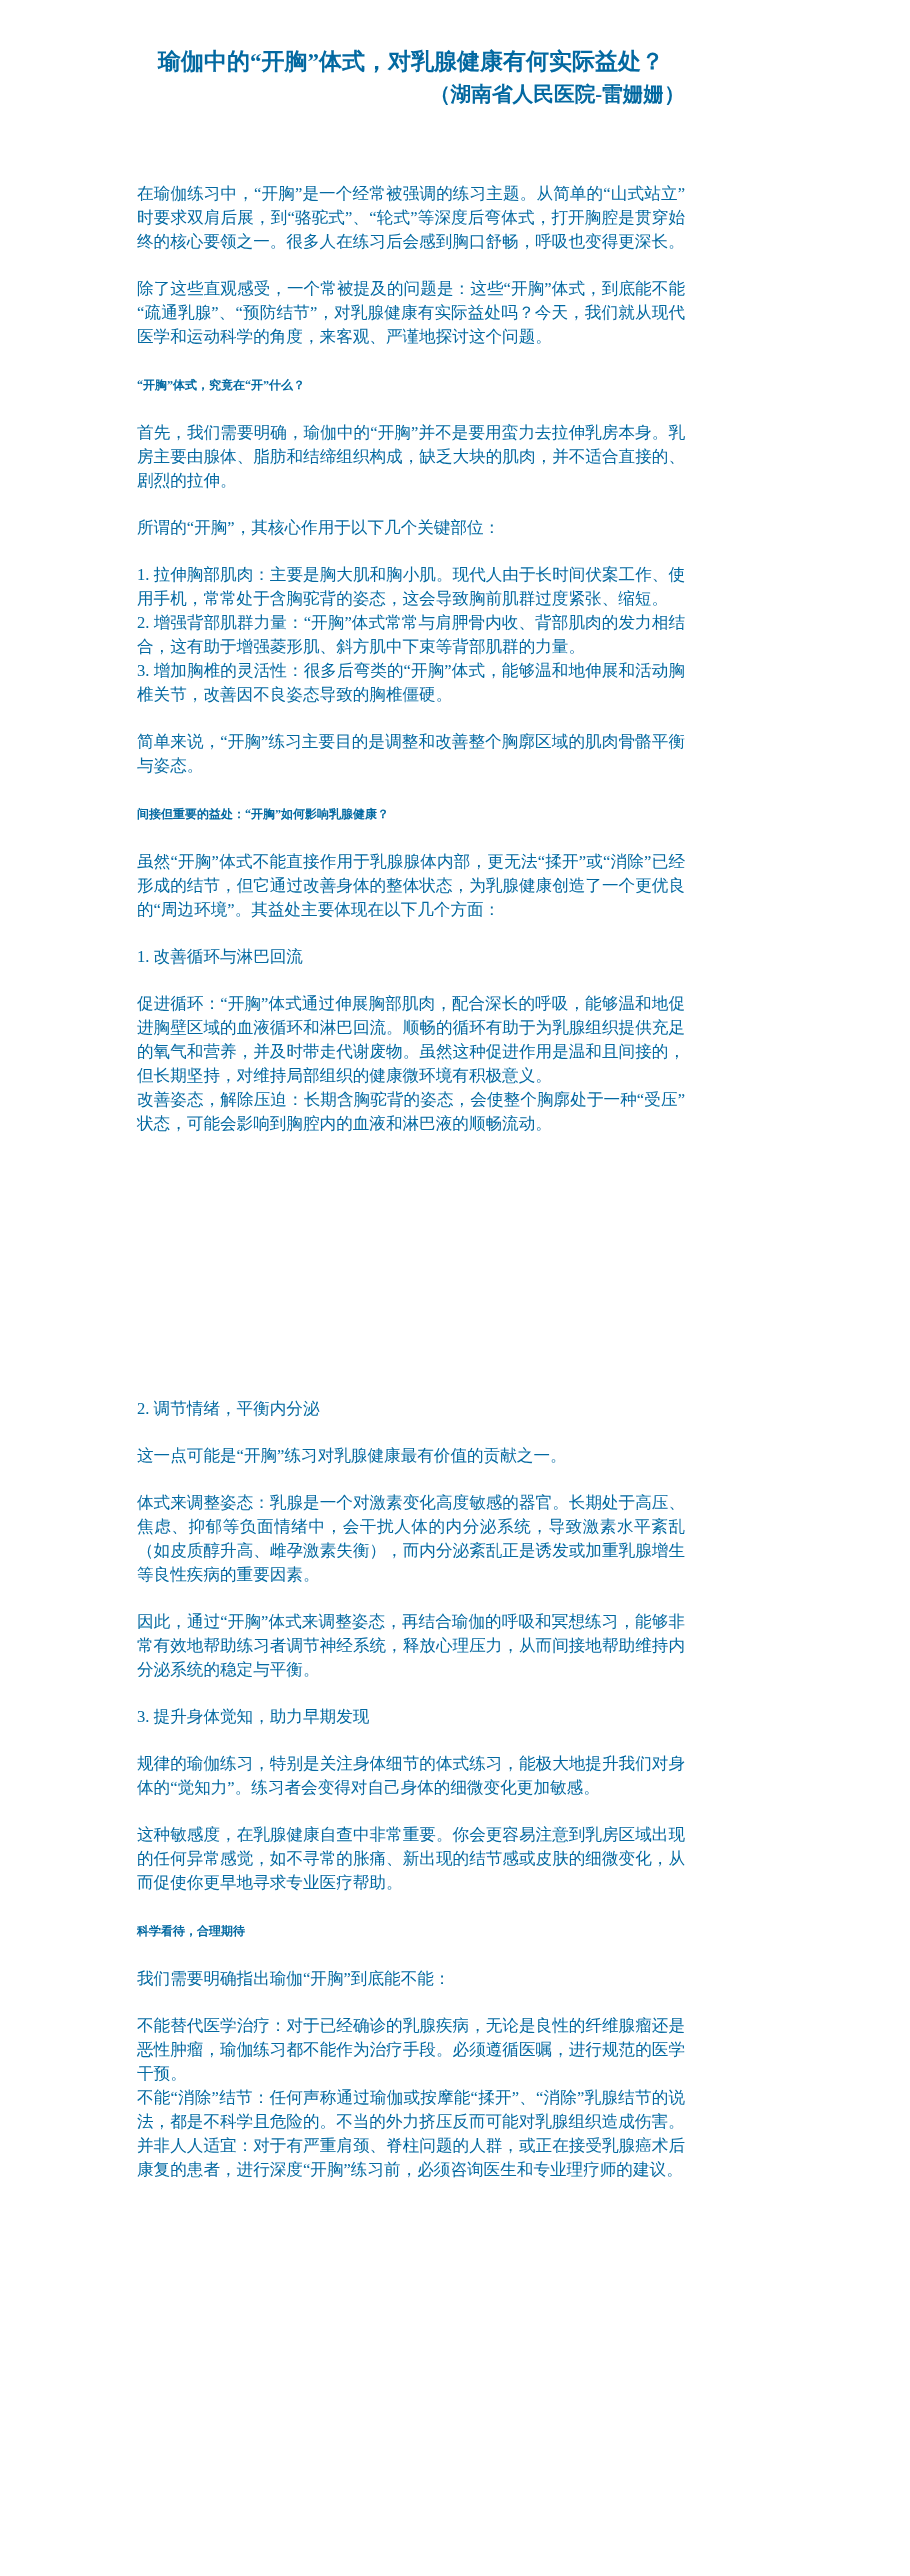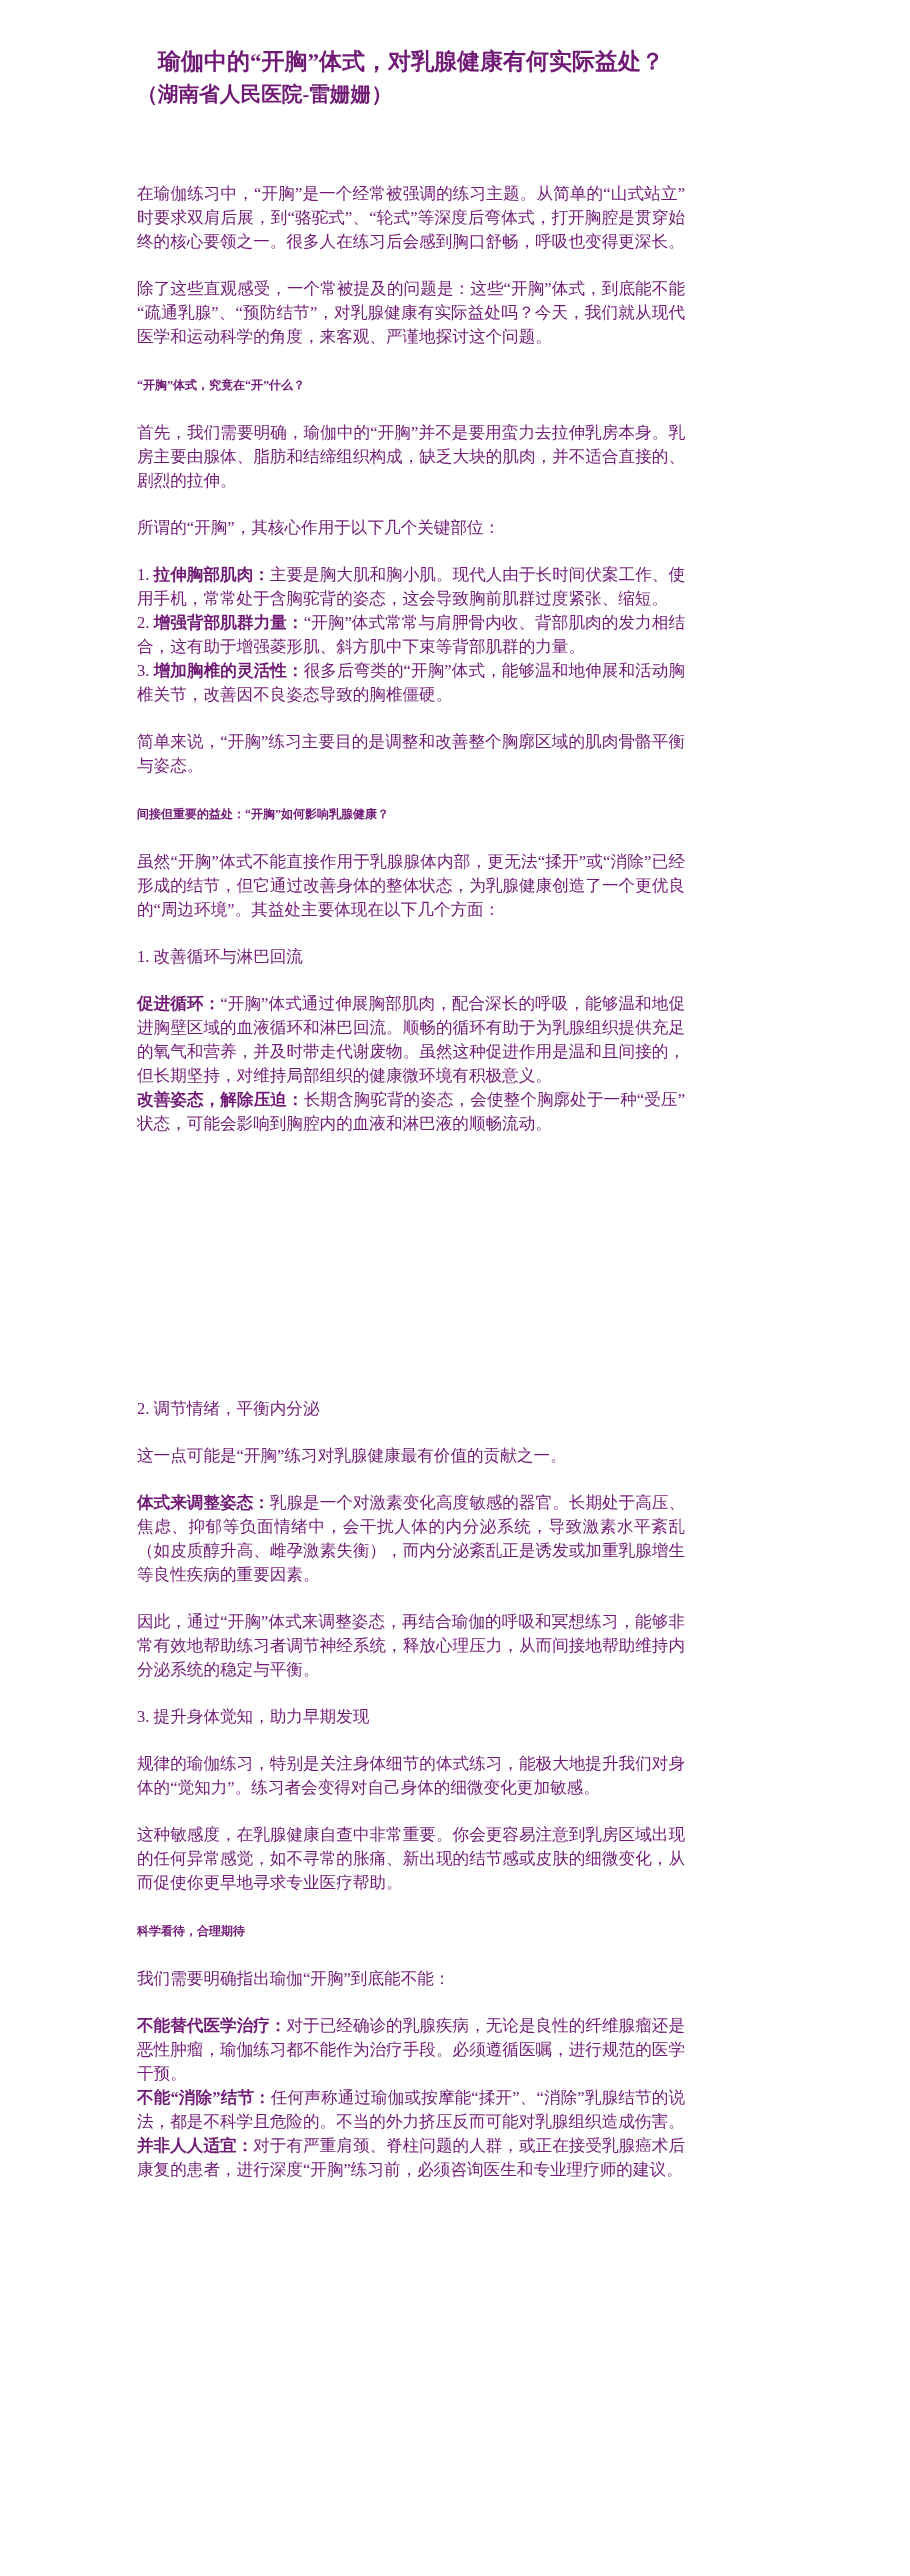--- a/index.html
+++ b/index.html
@@ -6,58 +6,58 @@
     margin: 0;
     padding: 0;
     background: #ffffff;
   }
   .page {
     width: 816px;
     min-height: 2576px;
     box-sizing: border-box;
     padding: 46px 131px 28px 137px;
     background: #ffffff;
-    color: #701a75;
+    color: #0369a1;
     font-family: "Liberation Serif", "DejaVu Serif", serif;
     font-size: 16.6px;
     line-height: 24px;
   }
   .doc-title {
     margin: 0;
     font-size: 23px;
     line-height: 32px;
     font-weight: 700;
     text-align: center;
   }
   .doc-subtitle {
     margin: 0 0 72px 0;
     font-size: 20.7px;
     line-height: 32px;
     font-weight: 700;
-    text-align: left;
+    text-align: right;
   }
   .para {
     margin: 0 0 23px 0;
     text-align: justify;
   }
   .section-heading {
     margin: 0 0 23px 0;
     font-size: 12px;
     line-height: 26px;
     font-weight: 700;
     text-align: left;
   }
   .tight-group {
     margin: 0 0 23px 0;
   }
   .tight-group .para {
     margin: 0;
   }
   .lead {
-    font-weight: 700;
+    font-weight: 400;
   }
   .spacer {
     height: 238px;
   }
 </style>
 </head>
 <body>
 
 <div class="page">
 

